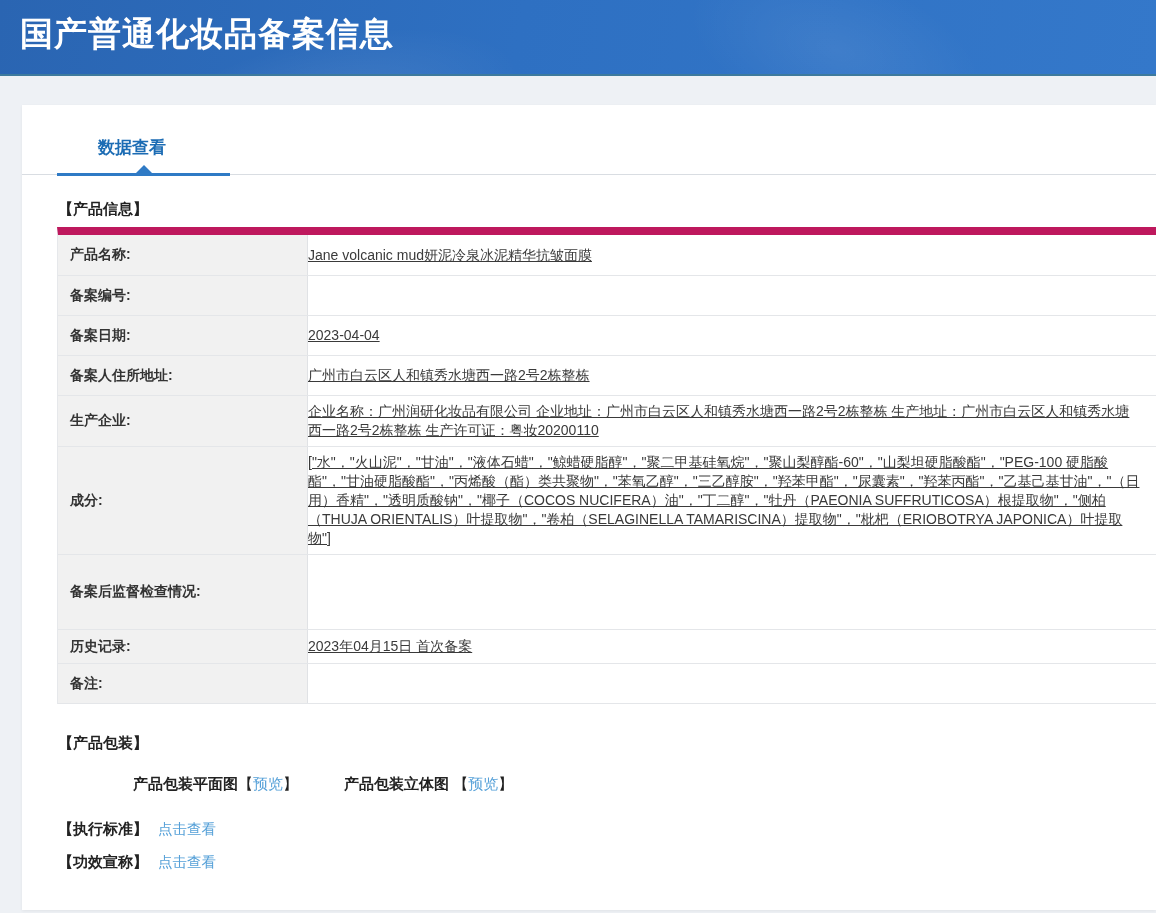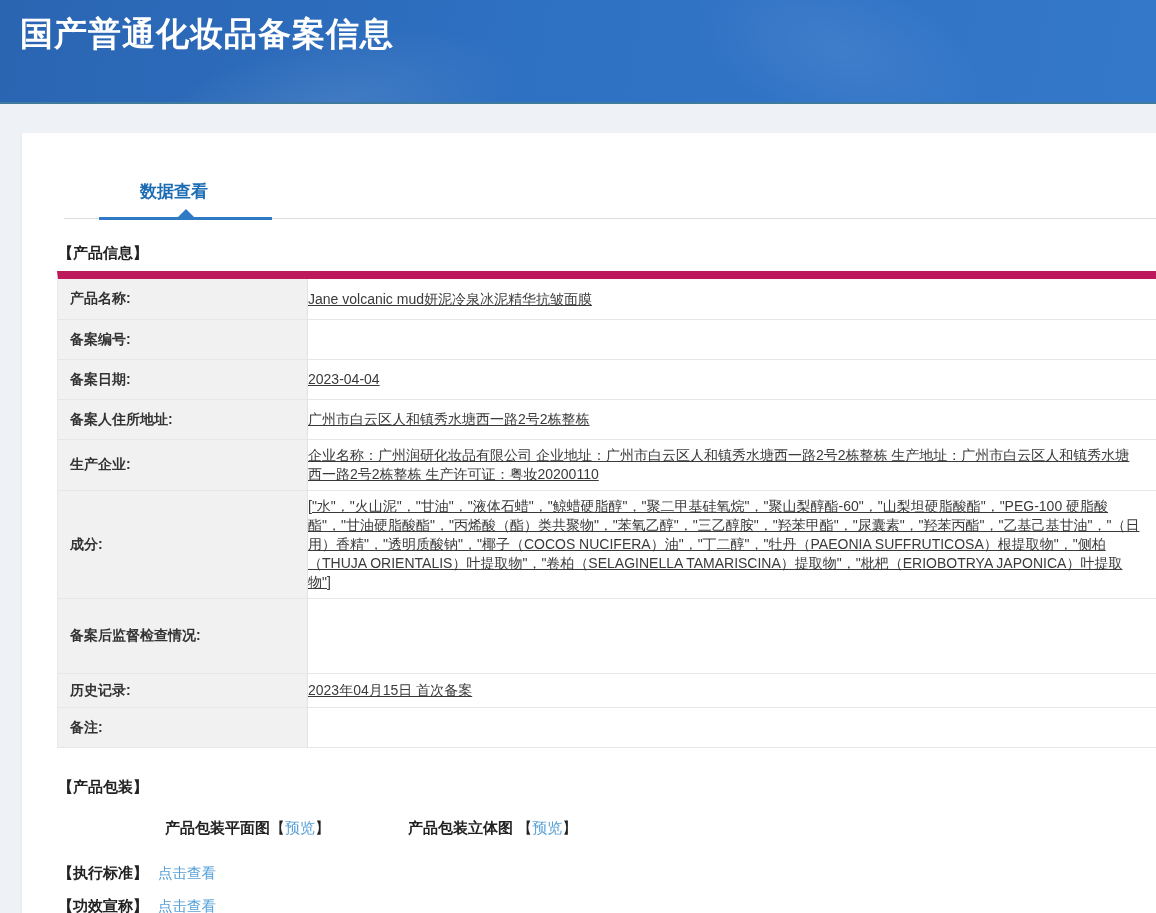--- a/index.html
+++ b/index.html
@@ -5,21 +5,21 @@
   * { margin:0; padding:0; box-sizing:border-box; }
   html,body { width:1156px; height:913px; overflow:hidden; }
   body {
     font-family:"Liberation Sans","DejaVu Sans",sans-serif;
     background:#eef1f5;
     color:#333;
   }
   
   .banner {
     position:relative;
-    height:104px;
+    height:76px;
     background:linear-gradient(100deg,#2a65b2 0%,#2e70c2 45%,#3478ca 100%);
     overflow:hidden;
     border-bottom:2px solid #3d7a9d;
   }
   .banner::before {
     content:"";
     position:absolute; left:120px; top:30px;
     width:420px; height:160px;
     background:radial-gradient(ellipse at center, rgba(255,255,255,0.10), rgba(255,255,255,0) 65%);
     transform:rotate(-12deg);
@@ -43,21 +43,21 @@
   
   .card {
     margin:29px 0 0 22px;
     width:1134px;
     min-height:730px;
     background:#ffffff;
     box-shadow:0 1px 3px rgba(0,0,0,0.06);
     padding-bottom:38px;
   }
   
-  .tabbar { position:relative; height:86px;margin-left:42px; }
+  .tabbar { position:relative; height:70px; }
   .tabbar-line {
     position:absolute; left:0; right:0; bottom:0;
     height:1px; background:#d9dde2;
   }
   .tab-label {
     position:absolute; left:76px; bottom:16px;
     font-size:17px; font-weight:bold; color:#1c6cb4;
     cursor:pointer;
   }
   .tab-underline {
@@ -118,21 +118,21 @@
     font-size:13px;
     line-height:17.5px;
   }
   
   .package-title { margin-top:30px; }
   .package-line {
     margin:22px 0 0 111px;
     font-size:15px; color:#222;
   }
   .package-item { margin-right:46px; }
-  .pkg-label { font-weight:bold;margin-left:32px; }
+  .pkg-label { font-weight:bold; }
   a.link {
     color:#55a0d8; text-decoration:none; cursor:pointer;
   }
   .std-line {
     margin:26px 0 0 36px;
     font-size:15px;
   }
   .std-line + .std-line { margin-top:14px;font-family:Liberation Mono, monospace; }
   .std-label { font-weight:bold; color:#222; }
   .std-link { margin-left:10px; font-size:14.5px;text-align:right; }

